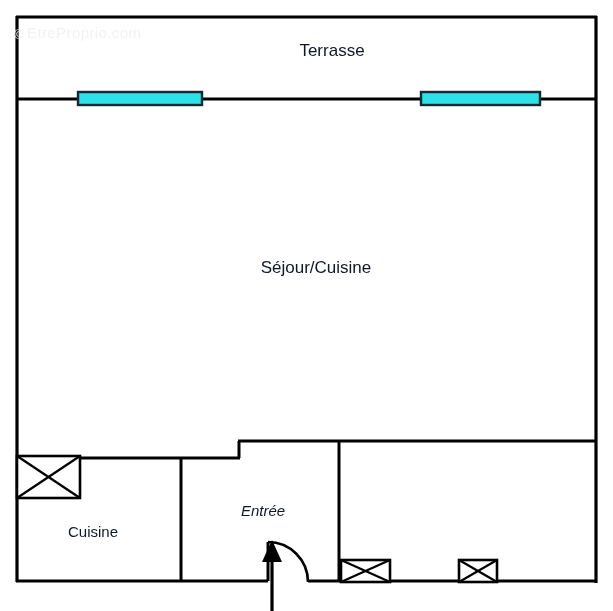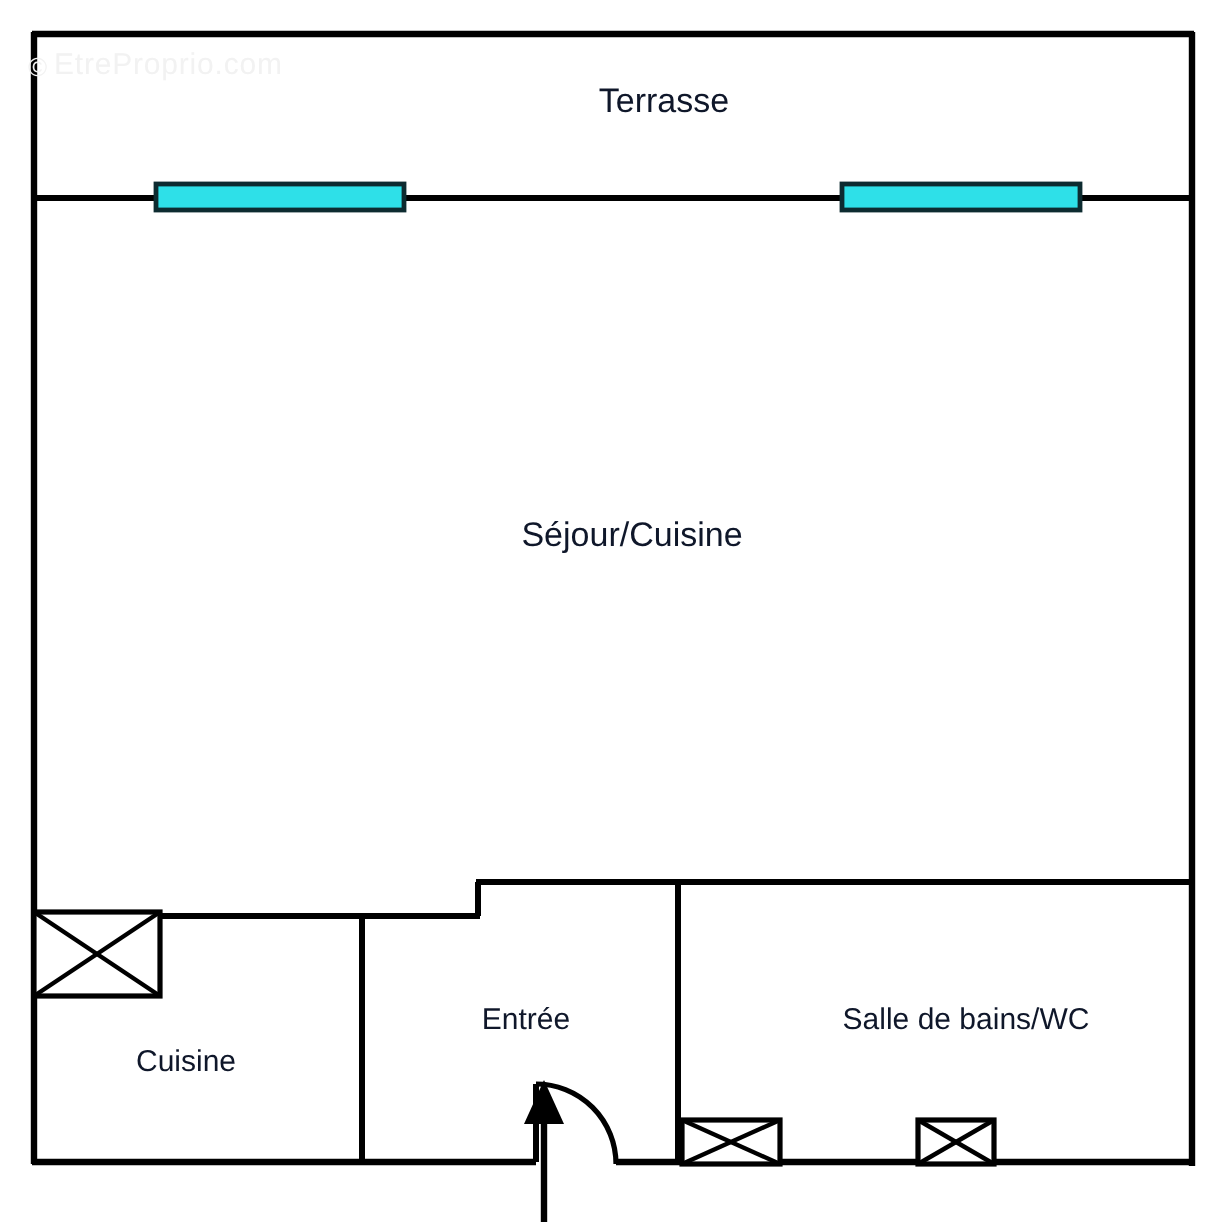--- a/index.html
+++ b/index.html
@@ -127,17 +127,16 @@
   <div class="watermark" style="left:14px; top:24px; font-size:15px;">
     <span class="wm-symbol">©</span><span>EtreProprio.com</span>
   </div>
 
   <div class="room-label" style="left:332px; top:51px; font-size:17px; transform:translate(-50%,-50%);">Terrasse</div>
 
   <div class="room-label" style="left:316px; top:268px; font-size:17px; transform:translate(-50%,-50%);">Séjour/Cuisine</div>
 
   <div class="room-label" style="left:93px; top:531px; font-size:15px; transform:translate(-50%,-50%);">Cuisine</div>
 
-  <div class="room-label" style="left:263px; top:510px; font-size:15px; transform:translate(-50%,-50%);">Entrée</div>
+  <div class="room-label" style="left:263px; top:510px; font-size:15px; transform:translate(-50%,-50%);font-style:italic;">Entrée</div>
 
-  <div class="room-label" style="left:483px; top:510px; font-size:15px; transform:translate(-50%,-50%);">Salle de bains/WC</div>
 
 </div>
 
 </body></html>

